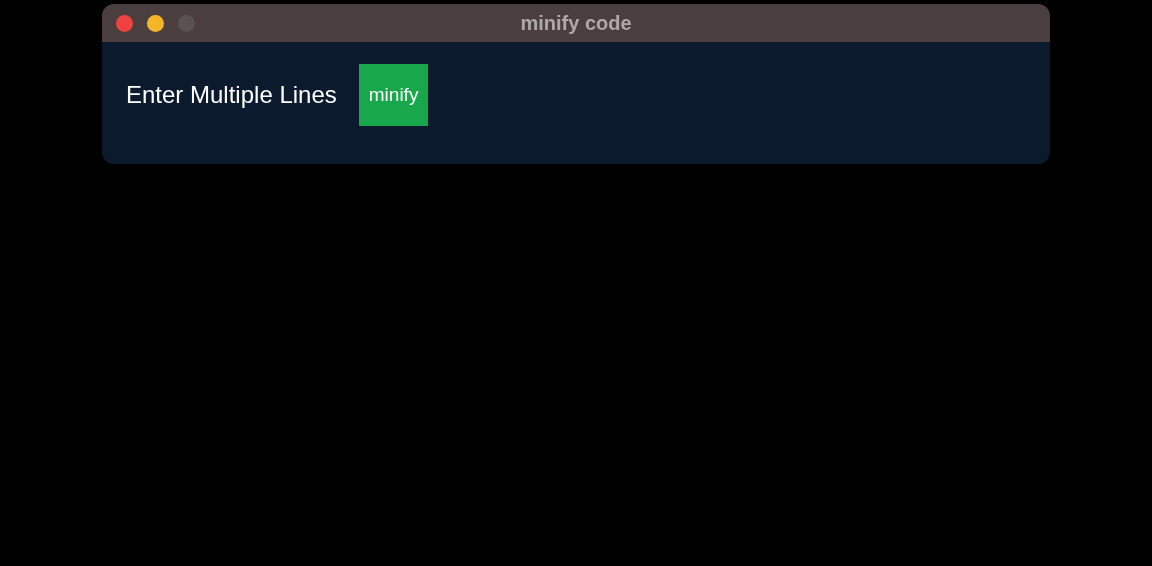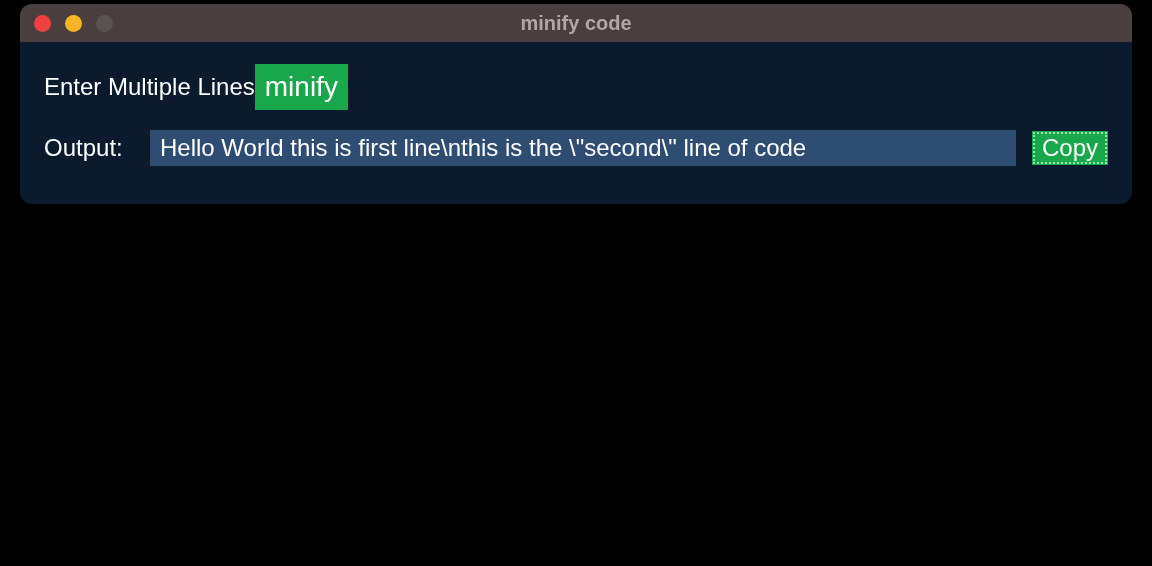--- a/index.html
+++ b/index.html
@@ -11,21 +11,21 @@
       background: #000;
       font-family: -apple-system, BlinkMacSystemFont, "Segoe UI", Helvetica, Arial, sans-serif;
       width: 1152px;
       height: 566px;
       display: flex;
       align-items: flex-start;
       justify-content: center;
       padding-top: 4px;
     }
     .window {
-      width: 1112px;
+      width: 948px;
       background: #0c1a2e;
       border-radius: 12px;
       overflow: hidden;
       box-shadow: 0 0 0 1px rgba(0,0,0,0.8);
     }
     .titlebar {
       height: 38px;
       background: #4a3e3e;
       display: flex;
       align-items: center;
@@ -52,32 +52,33 @@
       color: #b0a7a7;
       font-weight: 700;
       font-size: 20px;
     }
     .content {
       padding: 22px 24px 18px 24px;
     }
     .header-row {
       display: flex;
       align-items: center;
+      gap: 22px;
       margin-bottom: 20px;
     }
     .header-label {
       color: #fff;
       font-size: 24px;
       font-weight: 400;
     }
     .btn-green {
       background: #18a84b;
       color: #fff;
-      font-size: 28px;
-      padding: 7px 10px;
+      font-size: 19px;
+      padding: 20px 10px;
       border: none;
       cursor: pointer;
       font-family: inherit;
     }
     .textarea-container {
       position: relative;
       width: 100%;
       height: 232px;
       margin-bottom: 26px;
     }
@@ -167,21 +168,16 @@
   </div>
 
   <div class="content">
 
     <div class="header-row">
       <span class="header-label">Enter Multiple Lines</span>
       <button class="btn-green">minify</button>
     </div>
 
 
-    <div class="output-row">
-      <span class="output-label">Output:</span>
-      <input type="text" class="output-field" readonly="" value="Hello World this is first line\nthis is the \&quot;second\&quot; line of code" style="">
-      <button class="copy-btn">Copy</button>
-    </div>
 
 
   </div>
 </div>
 
 </body></html>

